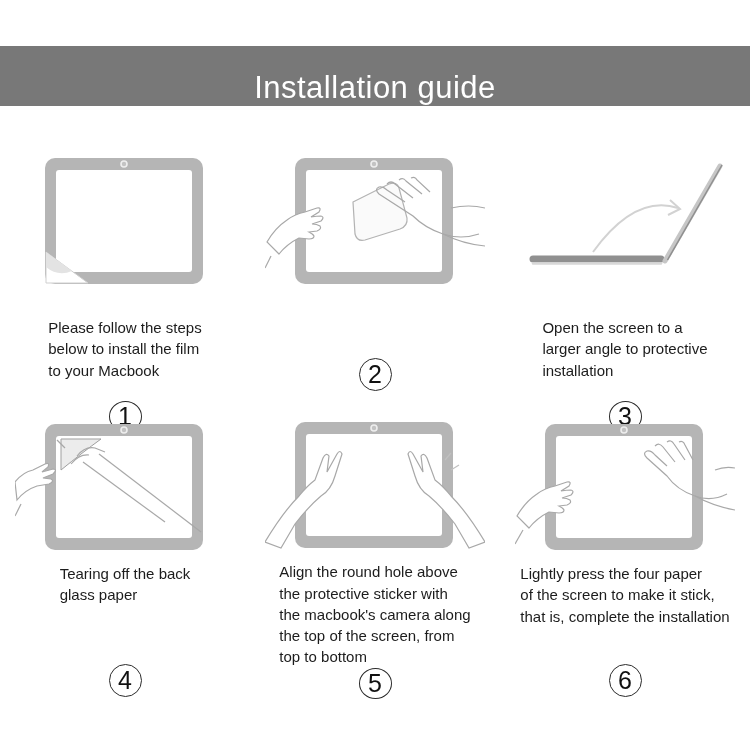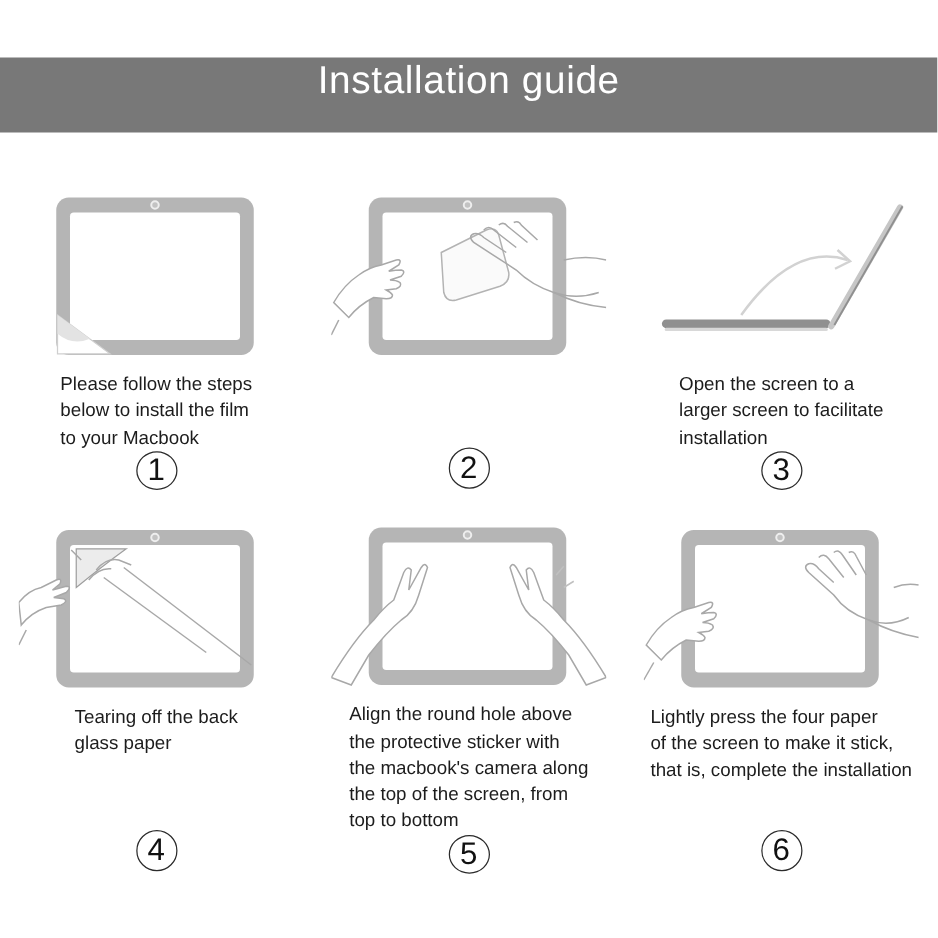--- a/index.html
+++ b/index.html
@@ -3,28 +3,28 @@
 <meta charset="utf-8">
 <style>
   html,body{margin:0;padding:0;}
   body{
     width:750px;height:750px;background:#ffffff;
     font-family:"Liberation Sans", sans-serif;
     color:#1c1c1c;overflow:hidden;position:relative;
   }
   .header{
     margin-top:46px;height:60px;background:#787878;
-    display:flex;align-items:flex-start;justify-content:center;
+    display:flex;align-items:flex-end;justify-content:center;
   }
   .header-title{
     color:#ffffff;font-size:31px;font-weight:400;letter-spacing:0.5px;
   }
   .grid{display:grid;grid-template-columns:250px 250px 250px;}
   .cell{display:flex;flex-direction:column;align-items:center;}
-  .row1 .cell{height:294px;}
+  .row1 .cell{height:294px;gap:20px;}
   .row2 .cell{height:306px;justify-content:center;}
   .illus{width:220px;height:132px;flex:0 0 auto;}
   .row1 .illus{margin-top:50px;}
   .row2 .illus{margin-top:22px;}
   .step-text{
     margin-top:9px;font-size:15px;line-height:1.42;
     white-space:pre-line;text-align:left;align-self:center;
   }
   .step-number{
     margin-top:auto;margin-bottom:9px;
@@ -82,21 +82,21 @@
       <path d="M18 103 L146 103" stroke="#909090" stroke-width="7" stroke-linecap="round"></path>
       <path d="M18 107.5 L146 107.5" stroke="#d8d8d8" stroke-width="2.5" stroke-linecap="round"></path>
       <path d="M150 105 L205 10" stroke="#c6c6c6" stroke-width="5" stroke-linecap="round"></path>
       <path d="M152.5 104 L207 9" stroke="#8f8f8f" stroke-width="1.5" fill="none"></path>
       <g fill="none" stroke="#d2d2d2" stroke-width="2">
         <path d="M78 96 Q120 38 163 52"></path>
         <path d="M155 44 L165 53 L153 59"></path>
       </g>
     </svg>
     <div class="step-text">Open the screen to a
-larger screen to facilitate
+larger angle to protective
 installation</div>
     <div class="step-number">3</div>
   </div>
 </div>
 
 <div class="grid row2">
 
   <div class="cell">
     <svg class="illus" viewBox="0 0 220 132">
       <rect x="30" y="2" width="158" height="126" rx="10" fill="#b5b5b5"></rect>

